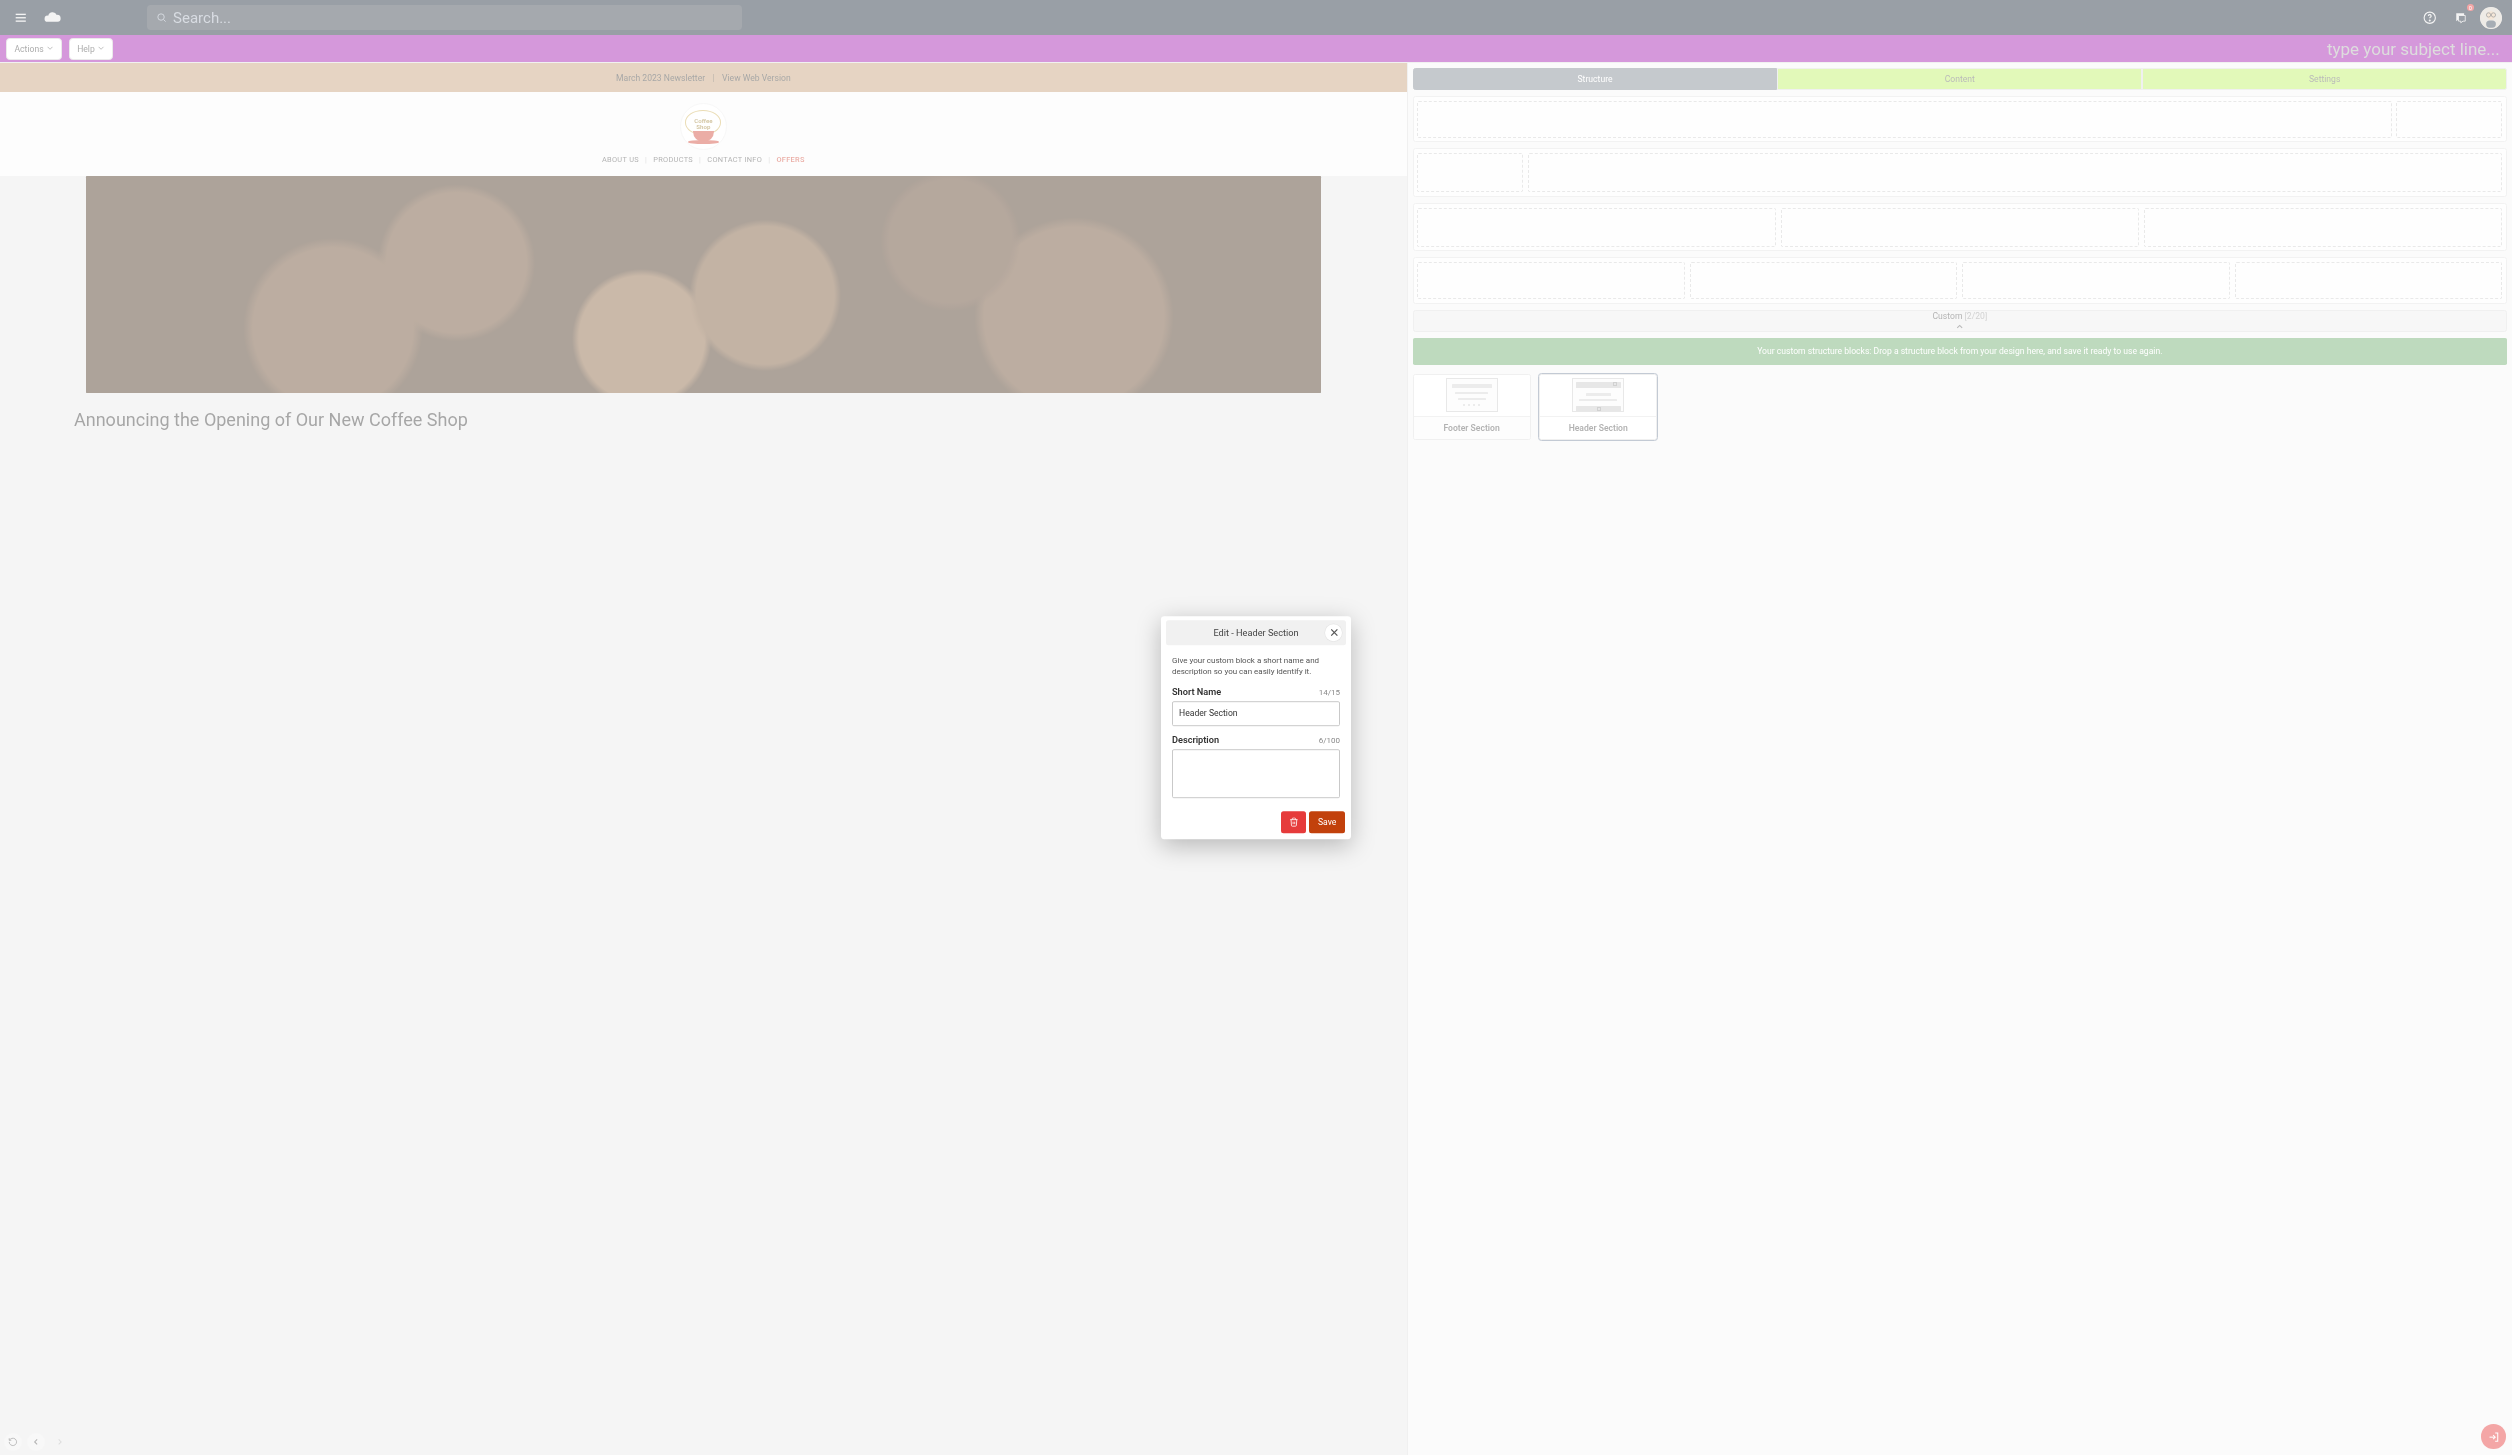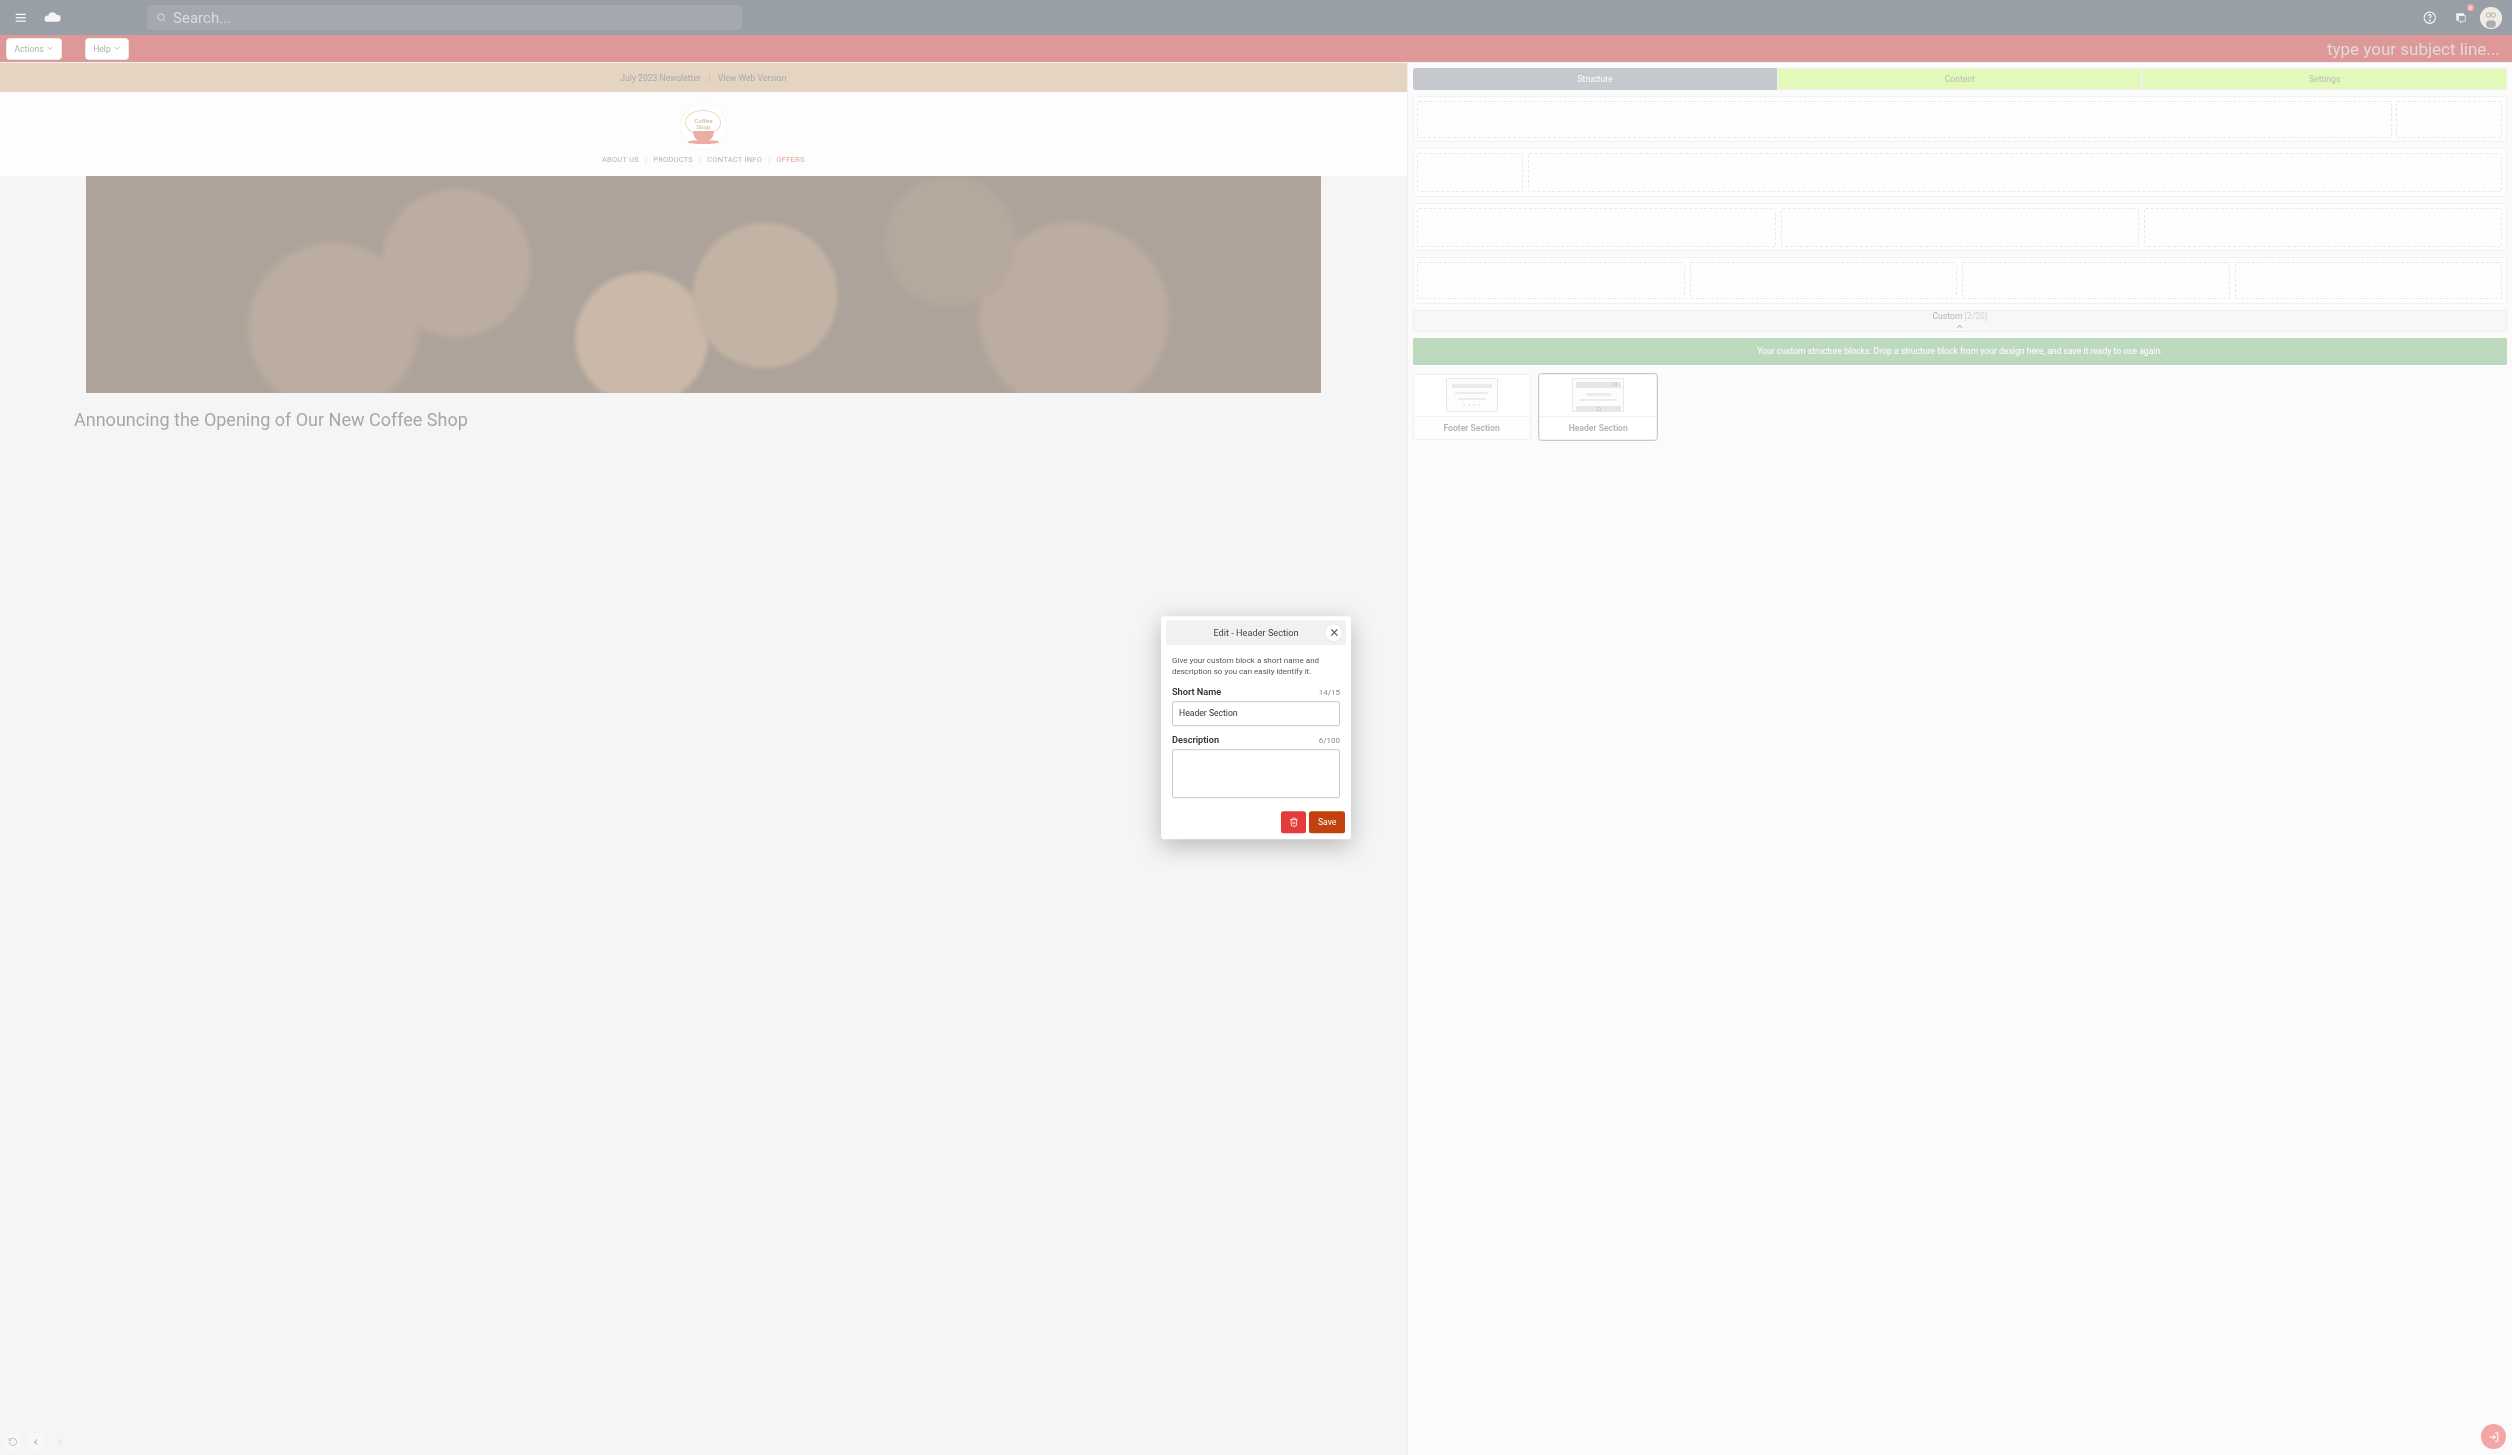--- a/index.html
+++ b/index.html
@@ -17,21 +17,21 @@
     .search-box { width: 595px; height: 24.5px; background: #38414d; border-radius: 3.7px; display: flex; align-items: center; padding: 0 8.6px; gap: 6.1px; color: #bfc7d1; }
     .search-box input { background: transparent; border: none; outline: none; color: #e6e6e6; font-size: 15px; width: 100%; }
     .search-box input::placeholder { color: #a9b2bf; }
     .top-right { position: absolute; right: 9.8px; display: flex; align-items: center; gap: 8.6px; }
     .badge { position: relative; }
     .badge-dot { position: absolute; top: -2.5px; right: -2.5px; background: #e63b3b; color: #fff; font-size: 5.5px; border-radius: 50%; width: 7.4px; height: 7.4px; display: flex; align-items: center; justify-content: center; }
     .avatar { width: 22px; height: 22px; border-radius: 50%; background: #cfcfcf; overflow: hidden; }
     .avatar svg { width: 100%; height: 100%; }
 
     
-    .secondbar { height: 28px; background: #b91c1c; display: flex; align-items: center; padding: 0 6.1px; gap: 23px; border-bottom: 0.6px solid #e0e0e0; }
+    .secondbar { height: 28px; background: #a21caf; display: flex; align-items: center; padding: 0 6.1px; gap: 7px; border-bottom: 0.6px solid #e0e0e0; }
     .dropdown-btn { height: 22px; padding: 0 7.4px; border: 0.6px solid #d0d0d0; border-radius: 3.7px; background: #fff; display: flex; align-items: center; gap: 3.7px; font-size: 8.6px; color: #444; cursor: pointer; }
     .subject-line { margin-left: auto; font-size: 17px; color: #b4b4b4; padding-right: 6.1px; }
 
     
     .main { display: flex; height: calc(100% - 35px - 28px); }
     .preview-pane { width: 56%; overflow: hidden; background: #e9e9e9; position: relative; }
     .side-pane { width: 44%; background: #f5f5f5; border-left: 0.6px solid #ddd; display: flex; flex-direction: column; padding: 4.9px 4.9px 0 4.9px; }
 
     
     .newsletter-bar { height: 29px; background: #c7a17a; display: flex; align-items: center; justify-content: center; gap: 7.4px; font-size: 8.6px; color: #3b3b3b; }
@@ -195,21 +195,21 @@
         <path d="M1 3l4 4 4-4" fill="none" stroke="#666" stroke-width="1.5"></path>
       </svg>
   </div>
   <div class="subject-line">type your subject line...</div>
 </div>
 
 <div class="main">
 
   <div class="preview-pane">
     <div class="newsletter-bar">
-      <span>July 2023 Newsletter</span>
+      <span>March 2023 Newsletter</span>
       <span class="sep">|</span>
       <span>View Web Version</span>
     </div>
     <div class="logo-area">
       <div class="logo-circle">
         <div class="oval"></div>
         <div class="logo-text"><span>Coffee</span><br><span>Shop</span></div>
         <div class="cup"></div>
         <div class="saucer"></div>
       </div>

